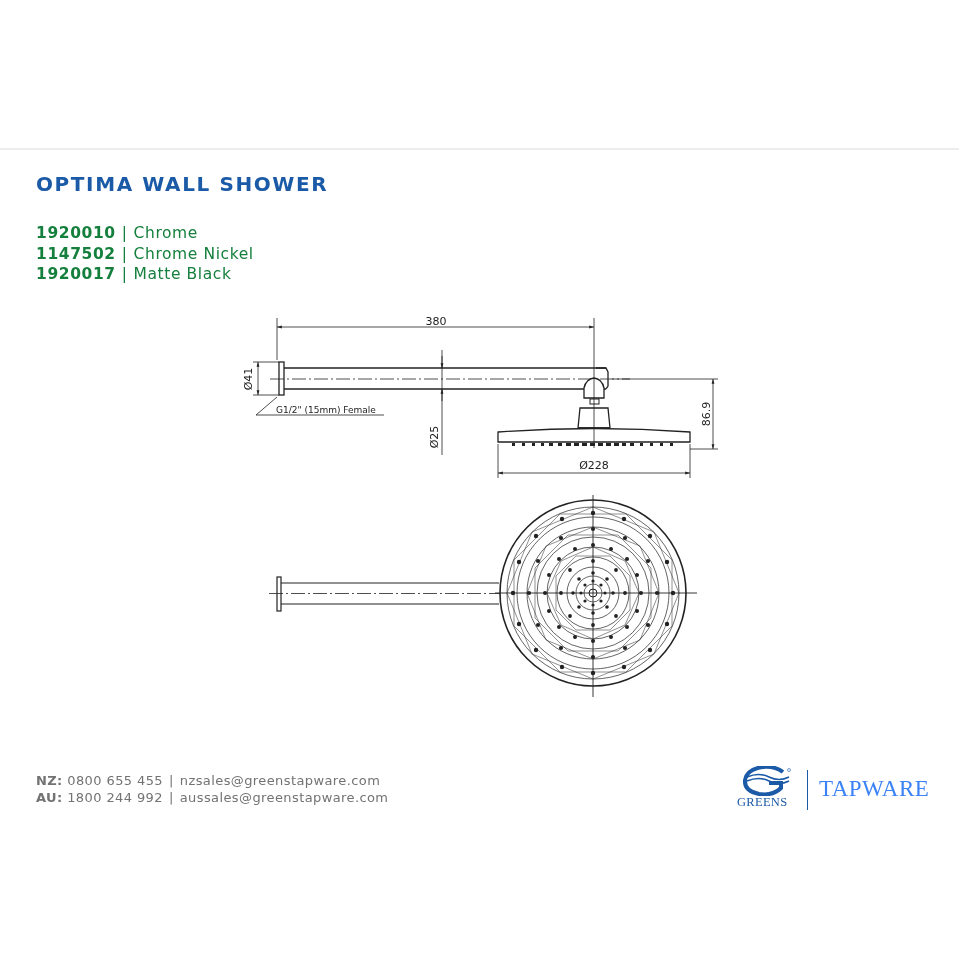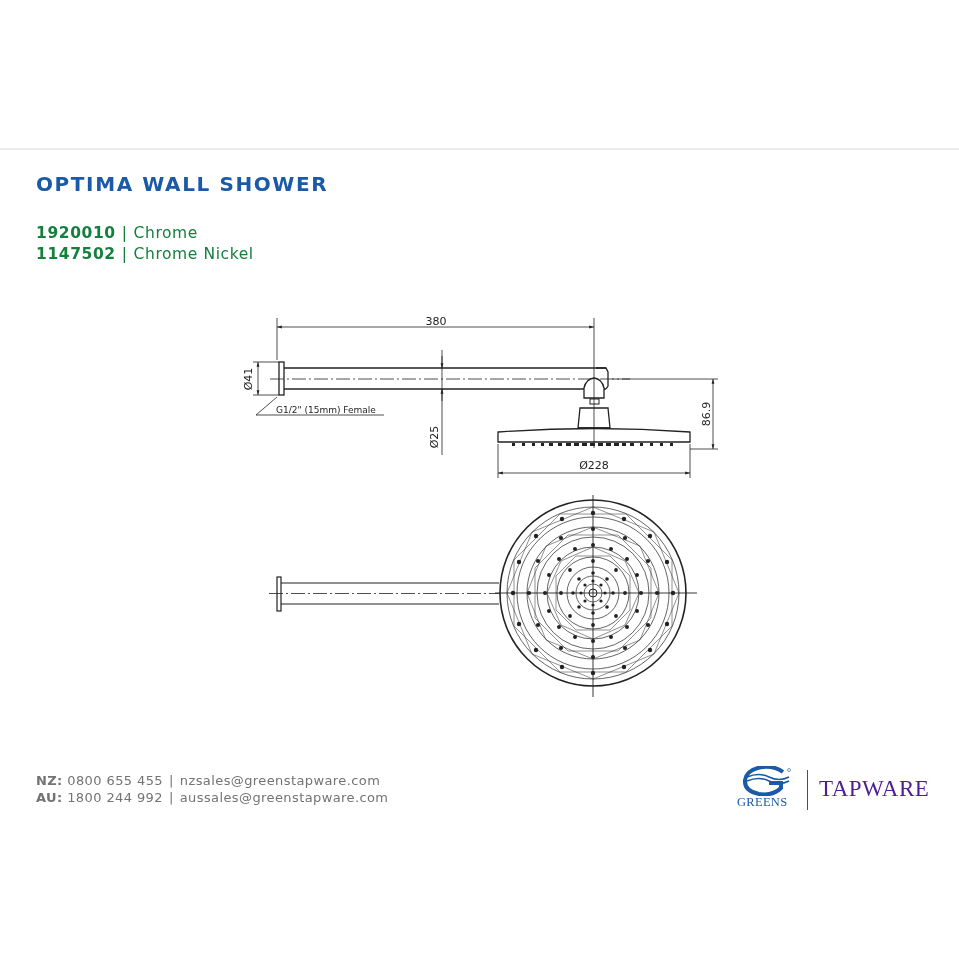--- a/index.html
+++ b/index.html
@@ -10,36 +10,39 @@
   .codes .row { white-space:nowrap; }
   .codes b { font-weight:bold; }
   .codes .sep { margin:0 6px; }
   .drawing { position:absolute; left:0; top:0; }
   .contact { position:absolute; left:36px; top:773px; font-size:13px; color:#737373; line-height:16.5px; letter-spacing:0.4px; }
   .contact b { font-weight:bold; }
   .contact .sep { margin:0 6px; }
   .logo { position:absolute; left:735px; top:766px; width:200px; height:46px; }
   .greens-word { position:absolute; left:2px; top:29px; font-family:"Liberation Serif", serif; font-size:12.5px; color:#1a5aa6; letter-spacing:0.3px; }
   .logo-divider { position:absolute; left:72px; top:4px; width:1px; height:40px; background:#1a5aa6; }
-  .tapware { position:absolute; left:84px; top:10px; font-family:"Liberation Serif", serif; font-size:23px; color:#4c1d95; letter-spacing:0.5px; }
+  .tapware { position:absolute; left:84px; top:10px; font-family:"Liberation Serif", serif; font-size:23px; color:#3b82f6; letter-spacing:0.5px; }
   .dimtxt { font-family:"DejaVu Sans", sans-serif; font-size:11px; fill:#222; }
 </style>
 </head>
 <body>
 
 <div class="topline"></div>
 
 <div class="title">OPTIMA WALL SHOWER</div>
 
 <div class="codes">
   <div class="row">
     <b>1920010</b><span class="sep">|</span><span>Chrome</span>
   </div>
   <div class="row">
     <b>1147502</b><span class="sep">|</span><span>Chrome Nickel</span>
+  </div>
+  <div class="row">
+    <b>1920017</b><span class="sep">|</span><span>Matte Black</span>
   </div>
 </div>
 
 <svg class="drawing" width="959" height="959" viewBox="0 0 959 959">
   <defs>
     <marker id="arr" viewBox="0 0 10 10" refX="10" refY="5" markerWidth="8" markerHeight="6" orient="auto-start-reverse">
       <path d="M0,2 L10,5 L0,8 z" fill="#222"></path>
     </marker>
   </defs>
 

